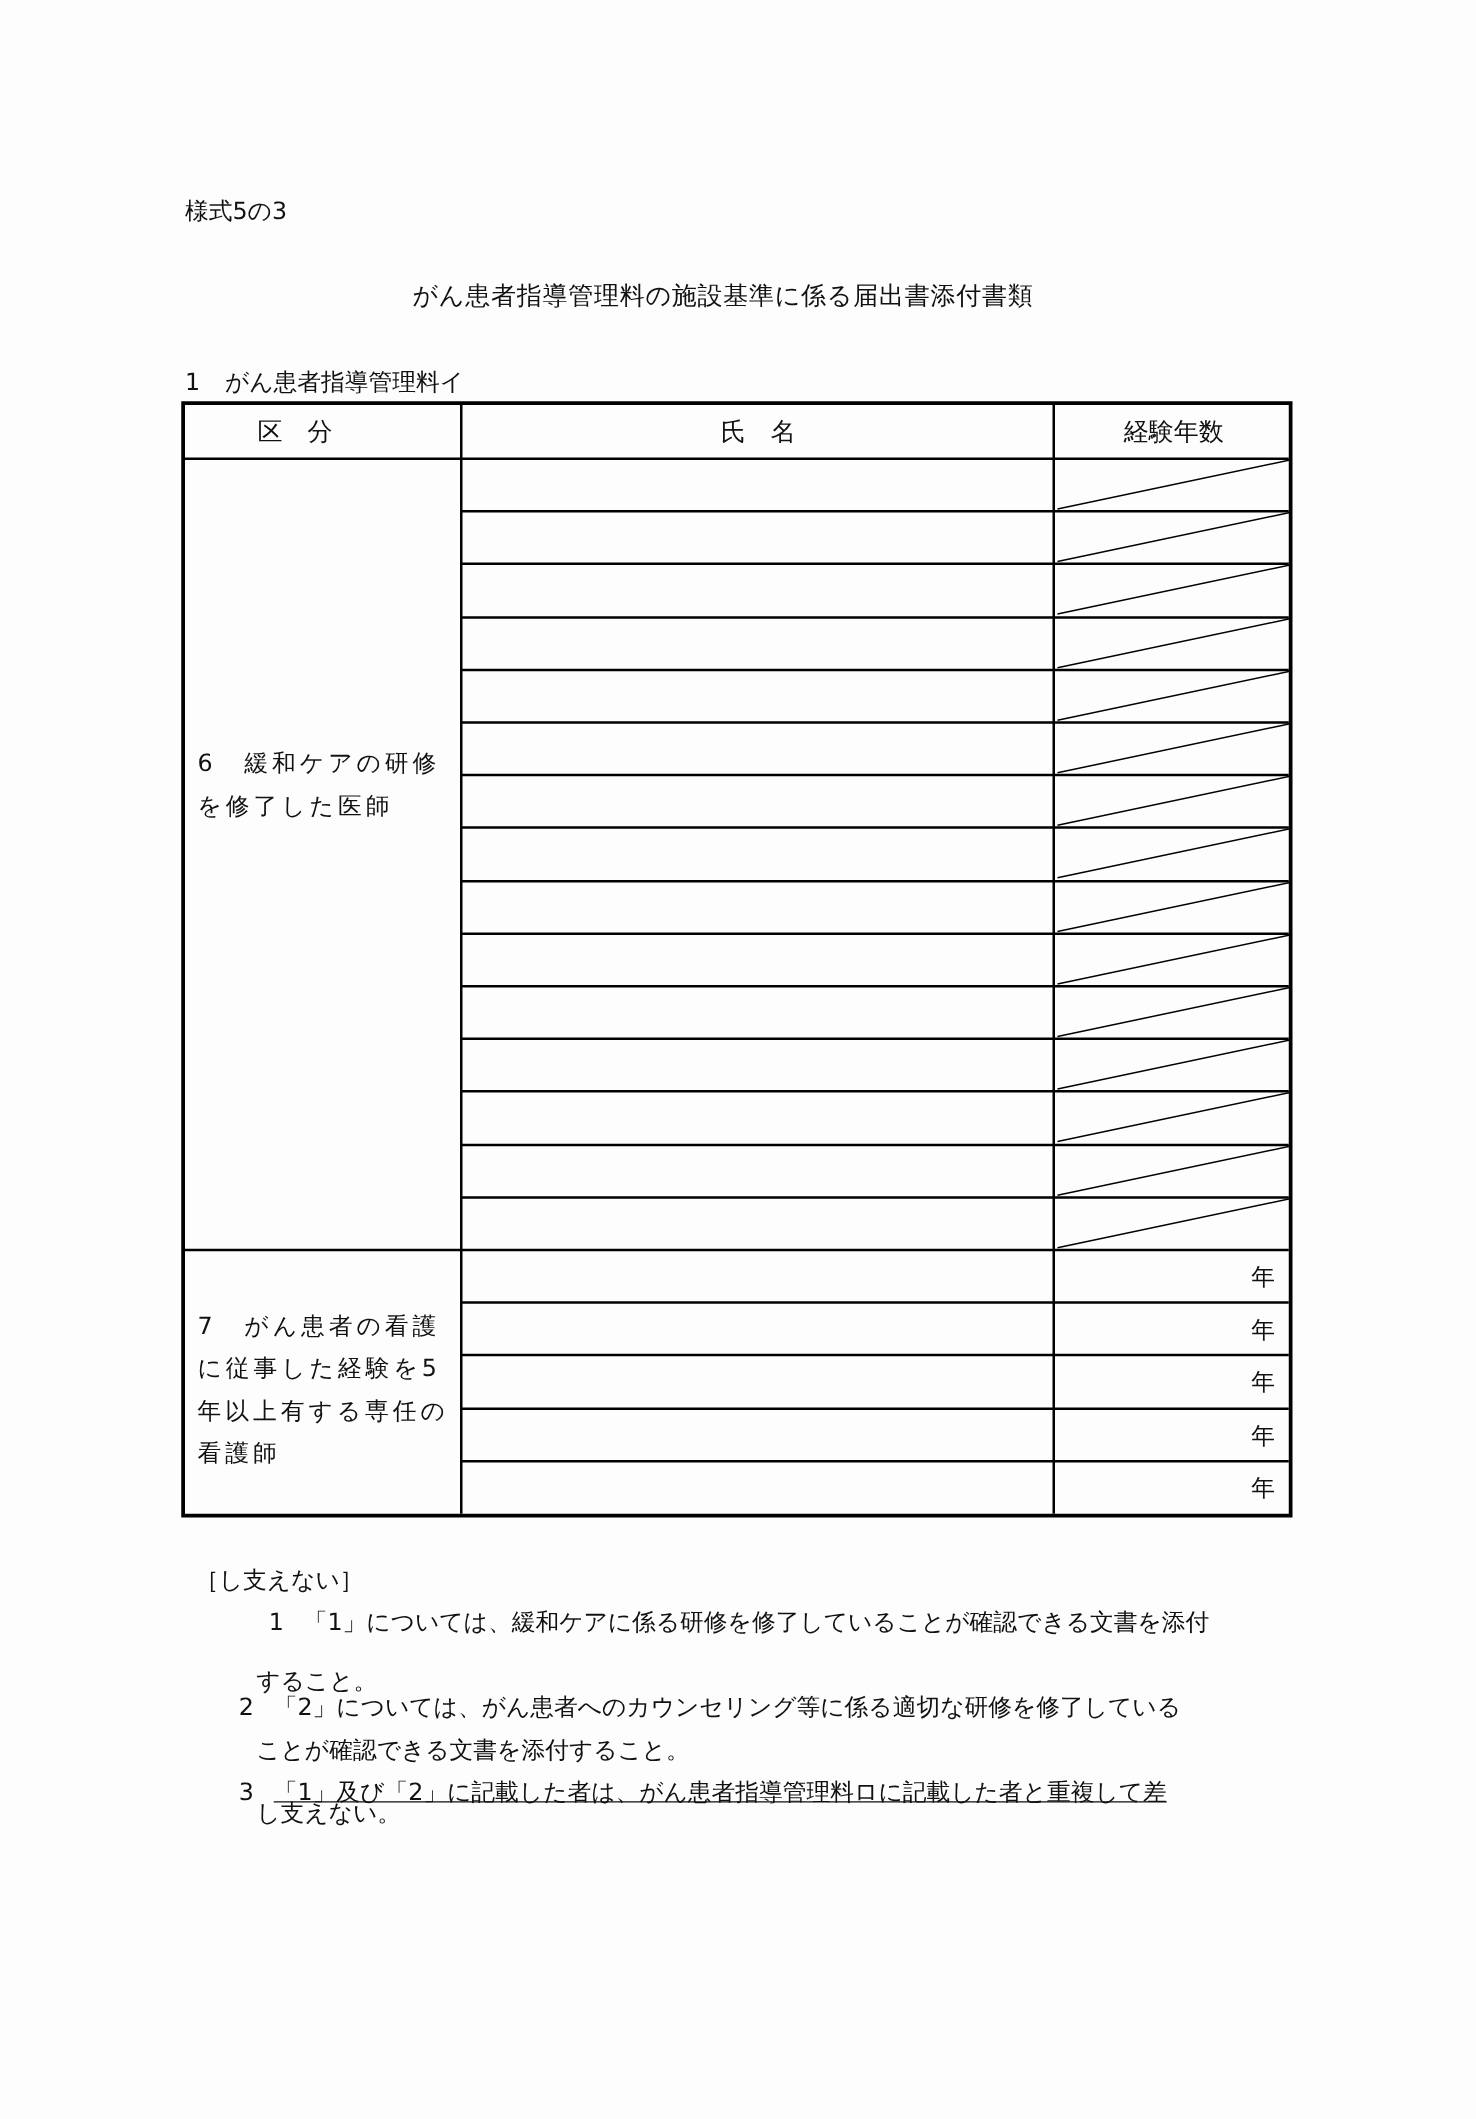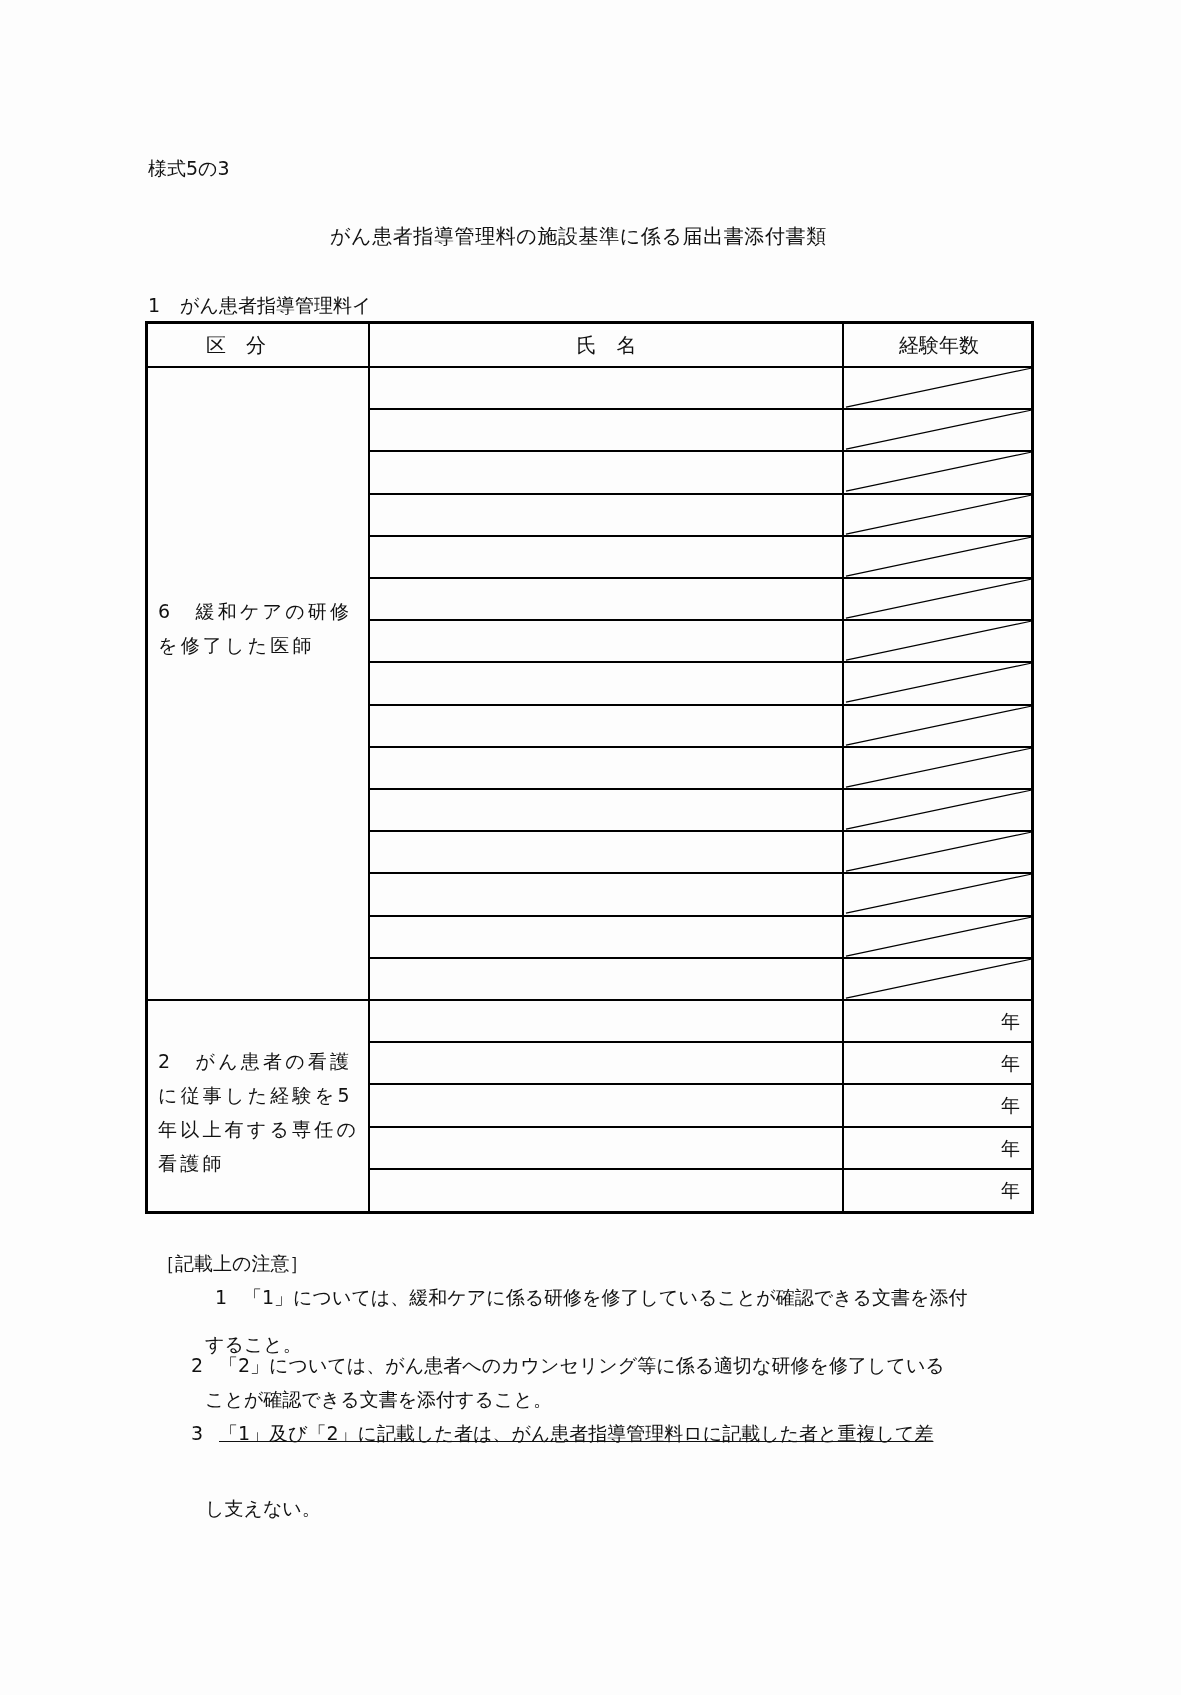--- a/index.html
+++ b/index.html
@@ -60,21 +60,21 @@
 
   <div class="vline" style="left:220px;"></div>
   <div class="vline" style="left:694px;"></div>
 
   <div class="hline" style="left:0;right:0;top:42px;"></div>
 
   <div class="cat" style="top:270px;">6　緩和ケアの研修を修了した医師</div>
 
   <div class="hline" style="left:0;right:0;top:675px;"></div>
 
-  <div class="cat" style="top:720px;">2　がん患者の看護に従事した経験を5年以上有する専任の看護師</div>
+  <div class="cat" style="top:720px;">7　がん患者の看護に従事した経験を5年以上有する専任の看護師</div>
 
   <div id="rows-container"></div>
 <div class="row-cell" style="left: 222px; top: 43px; width: 472px; height: 40.2px;"></div>
     <div class="row-cell" style="left: 696px; top: 43px; width: 188px; height: 40.2px;">
       <svg class="diag" width="188" height="42.2" style="left:0;top:0;">
         <line x1="2" y1="40.2" x2="188" y2="1" stroke="#000" stroke-width="1.2"></line>
       </svg>
     </div>
     <div class="hline" style="left: 221px; right: 0px; top: 84.2px;"></div>
     <div class="row-cell" style="left: 222px; top: 85.2px; width: 472px; height: 40.2px;"></div>
@@ -193,21 +193,21 @@
     <div class="row-cell" style="left: 696px; top: 802.6px; width: 188px; height: 40.2px;">
       <span class="year" style="top: 9px;">年</span>
     </div>
     <div class="hline" style="left: 221px; right: 0px; top: 843.8px;"></div>
     <div class="row-cell" style="left: 222px; top: 844.8px; width: 472px; height: 40.2px;"></div>
     <div class="row-cell" style="left: 696px; top: 844.8px; width: 188px; height: 40.2px;">
       <span class="year" style="top: 9px;">年</span>
     </div>
   </div>
 
-<div class="abs" id="notes-heading">［記載上の注意］</div>
+<div class="abs" id="notes-heading">［し支えない］</div>
 <div id="notes-container"></div>
 
 <div class="abs note-line" style="left: 191px; top: 1285px; margin-left: 24px;"><span style="display:inline-block;width:28px;">1</span><span>「1」については、緩和ケアに係る研修を修了していることが確認できる文書を添付</span></div>
 <div class="abs note-line" style="left: 205px; top: 1319px; margin-top: 13px;">すること。</div>
 <div class="abs note-line" style="left: 191px; top: 1353px;"><span style="display:inline-block;width:28px;">2</span><span>「2」については、がん患者へのカウンセリング等に係る適切な研修を修了している</span></div>
 <div class="abs note-line" style="left: 205px; top: 1387px;">ことが確認できる文書を添付すること。</div>
 <div class="abs note-line" style="left: 191px; top: 1421px; text-decoration: underline;"><span style="display:inline-block;width:28px;">3</span><span>「1」及び「2」に記載した者は、がん患者指導管理料ロに記載した者と重複して差</span></div>
-<div class="abs note-line" style="left: 205px; top: 1496px;">し支えない。</div>
+<div class="abs note-line" style="left: 205px; top: 1438px;">し支えない。</div>
 
 </body></html>

